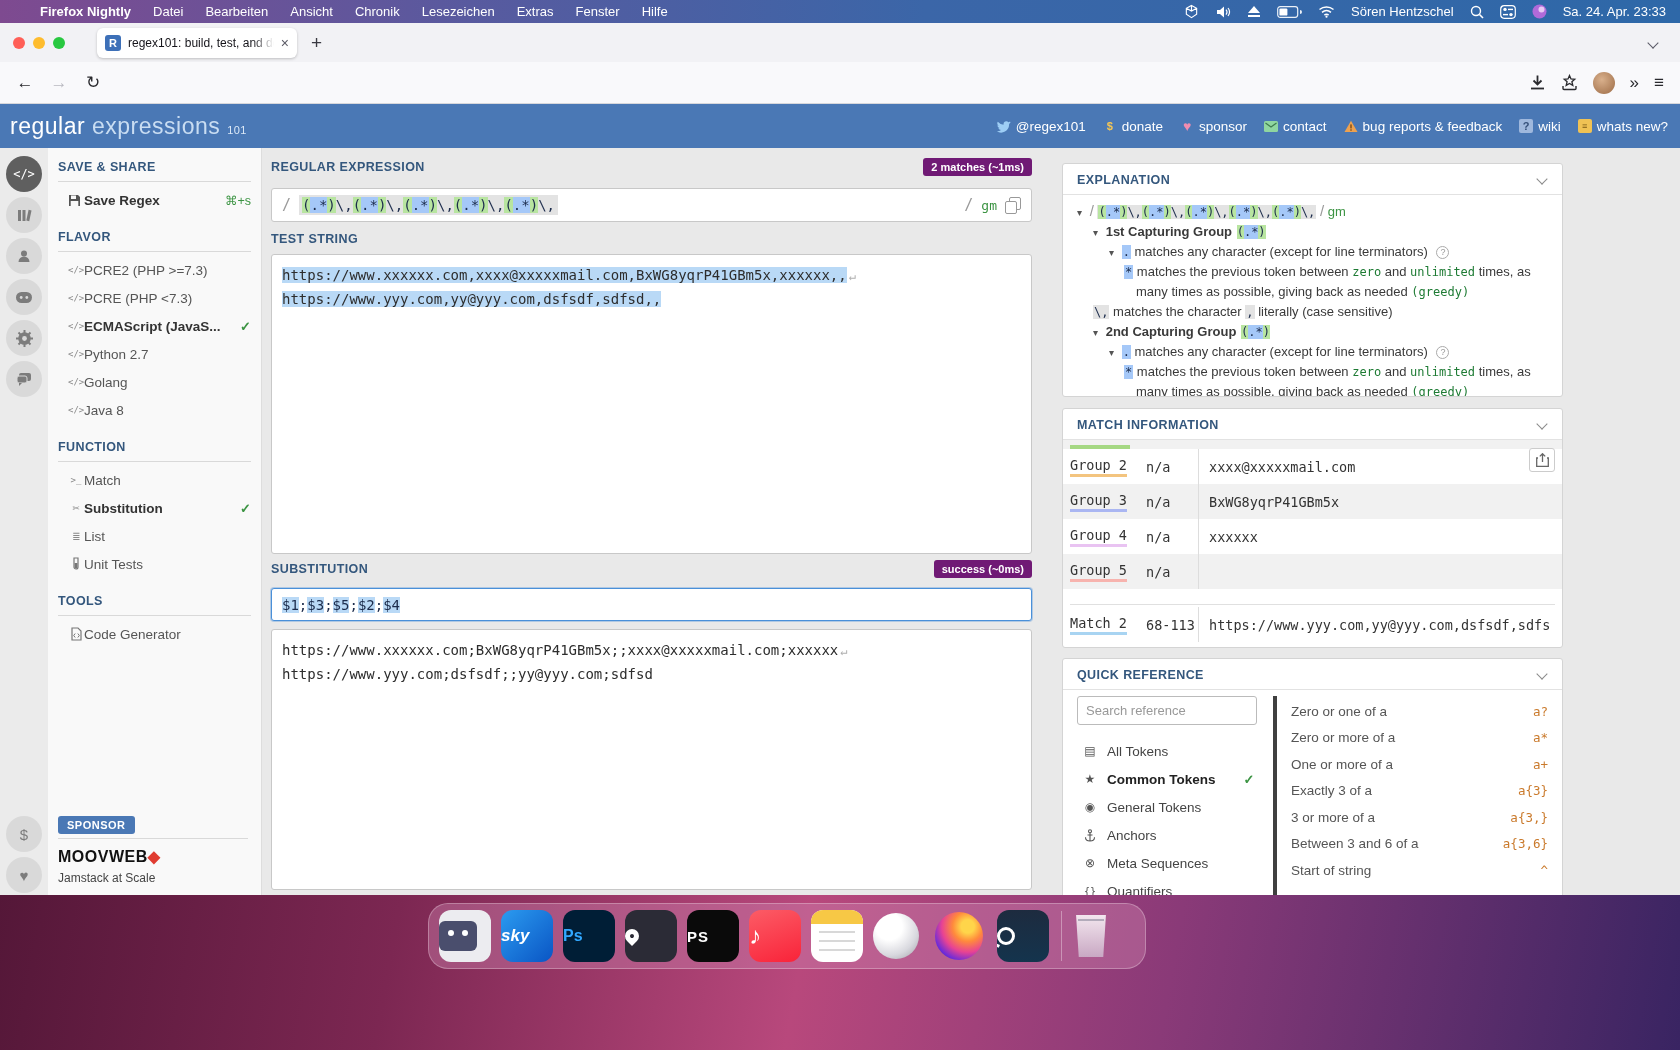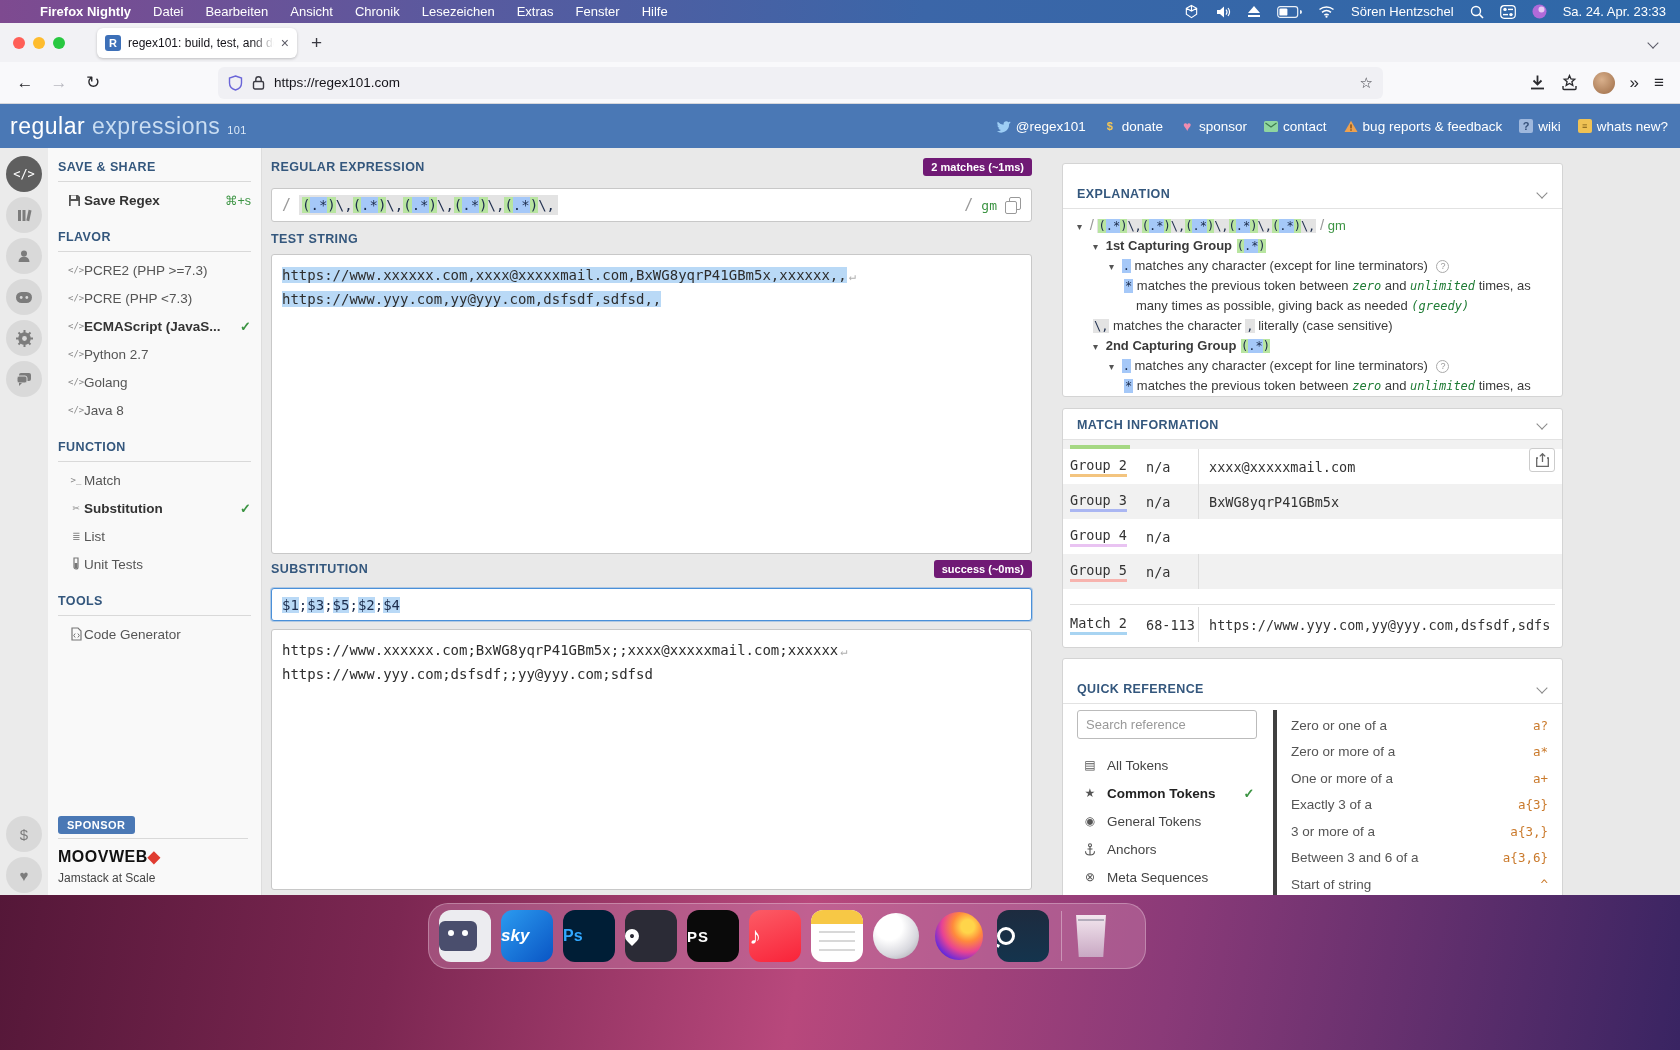--- a/index.html
+++ b/index.html
@@ -118,34 +118,34 @@
   .sub-row { top:412px; }
   .sub-box { position:absolute; left:9px; right:12px; top:440px; height:33px; background:#fff;
     border:1px solid #4a90d9; box-shadow:0 0 0 1px rgba(74,144,217,.35); border-radius:3px;
     display:flex; align-items:center; padding:0 10px; font-size:14px; color:#1c2c4c; }
   .out-box { position:absolute; left:9px; right:12px; top:481px; height:261px; background:#fff;
     border:1px solid #c8c8c8; border-radius:3px; padding:9px 10px; font-size:14px; line-height:23px; color:#2d2d2d; }
 
   
   .rightcol { position:absolute; left:1044px; top:0; width:636px; height:747px; overflow:hidden; }
   .card { position:absolute; left:18px; width:501px; background:#fff; border:1px solid #d4d4d4;
-    border-radius:3px; padding:23px 14px 0; overflow:hidden; }
+    border-radius:3px; padding:9px 14px 0; overflow:hidden; }
   .card-title-row { display:flex; align-items:center; justify-content:space-between; }
   .card-hr { border:none; border-top:1px solid #e2e2e2; margin:7px -14px 6px; }
   .card-chev { width:12px; height:12px; position:relative; }
   .card-chev:after { content:""; position:absolute; left:2px; top:1px; width:7px; height:7px;
     border-right:1.6px solid #8a8a8a; border-bottom:1.6px solid #8a8a8a; transform:rotate(45deg); }
   .exp-card { top:15px; height:234px; }
   .exp-line { font-size:13px; line-height:19px; color:#3a3a3a; white-space:nowrap; position:relative; }
   .tri { color:#555; font-size:10px; margin-right:4px; }
   .exp-tok { font-family:"DejaVu Sans Mono", monospace; font-size:12px; padding:0 1px; color:#1c2c4c; }
   .exp-gray { background:#e3e3e3; }
   .ind1 { padding-left:16px; } .ind2 { padding-left:32px; } .ind3 { padding-left:47px; } .ind4 { padding-left:59px; }
   .bold { font-weight:bold; }
-  .gword { color:#1e7b34; font-family:"DejaVu Sans Mono", monospace; font-size:12px;font-style:italic; }
+  .gword { color:#1e7b34; font-family:"DejaVu Sans Mono", monospace; font-size:12px; }
   .helpc { display:inline-flex; width:13px; height:13px; border:1px solid #aaa; border-radius:50%;
     color:#999; font-size:9px; align-items:center; justify-content:center; margin-left:5px; vertical-align:1px; }
 
   .mi-card { top:260px; height:240px; padding:9px 0 16px; }
   .mi-card .card-title-row { padding:0 14px; }
   .mi-card .card-hr { margin:7px 0 0; }
   .export-btn { position:absolute; right:7px; top:39px; width:26px; height:24px; background:#fff;
     border:1px solid #ccc; border-radius:3px; display:flex; align-items:center; justify-content:center; z-index:2; }
   .partial-row { height:9px; background:#f1f1f1; position:relative; }
   .partial-row .ubar { position:absolute; left:7px; bottom:0; width:60px; height:4px; }
@@ -300,35 +300,20 @@
   <span class="newtab">+</span>
   <span class="alltabs-chev chev"></span>
 </div>
 
 <div class="navbar">
   <div class="nav-group">
     <span class="nav-btn">←</span>
     <span class="nav-btn disabled">→</span>
     <span class="nav-btn">↻</span>
   </div>
-  <div class="urlbar">
-    <span class="sicon">
-      <svg class="ic" width="15" height="16" viewBox="0 0 15 16">
-          <path d="M7.5 1 13.5 3v5c0 3.5-2.5 6-6 7-3.5-1-6-3.5-6-7V3z" fill="none" stroke="#6a65d8" stroke-width="1.4"></path>
-        </svg>
-    </span>
-    <span class="sicon">
-      <svg class="ic" width="13" height="15" viewBox="0 0 13 15">
-          <rect x="1.5" y="6.5" width="10" height="7.5" rx="1.5" fill="none" stroke="#3a3a42" stroke-width="1.4"></rect>
-          <path d="M3.8 6.5V4.5a2.7 2.7 0 0 1 5.4 0v2" fill="none" stroke="#3a3a42" stroke-width="1.4"></path>
-        </svg>
-    </span>
-    <span class="url-text">https://regex101.com</span>
-    <span class="url-star">☆</span>
-  </div>
   <div class="nav-right">
     <span class="sicon">
       <svg class="ic" width="17" height="17" viewBox="0 0 17 17">
           <path d="M8.5 1.5v8 M4.5 6.5l4 4 4-4" fill="none" stroke="#2a2a2e" stroke-width="1.8"></path>
           <path d="M2 14.5h13" stroke="#2a2a2e" stroke-width="1.8"></path>
         </svg>
     </span>
     <span class="sicon">
       <svg class="ic" width="17" height="17" viewBox="0 0 17 17">
           <path d="M8.5 1.5 10 5l3.7.3-2.8 2.4.9 3.6L8.5 9.4 5.2 11.3l.9-3.6L3.3 5.3 7 5z" fill="none" stroke="#2a2a2e" stroke-width="1.3"></path>
@@ -625,20 +610,21 @@
         <span class="mi-val">xxxx@xxxxxmail.com</span>
       </div>
       <div class="mi-row alt">
         <span class="mi-label u-g3">Group 3</span>
         <span>n/a</span>
         <span class="mi-val">BxWG8yqrP41GBm5x</span>
       </div>
       <div class="mi-row">
         <span class="mi-label u-g4">Group 4</span>
         <span>n/a</span>
+        <span class="mi-val">xxxxxx</span>
       </div>
       <div class="mi-row alt">
         <span class="mi-label u-g5">Group 5</span>
         <span>n/a</span>
         <span class="mi-val"></span>
       </div>
       <div class="mi-gap"></div>
       <div class="mi-row">
         <span class="mi-label u-m2">Match 2</span>
         <span>68-113</span>

